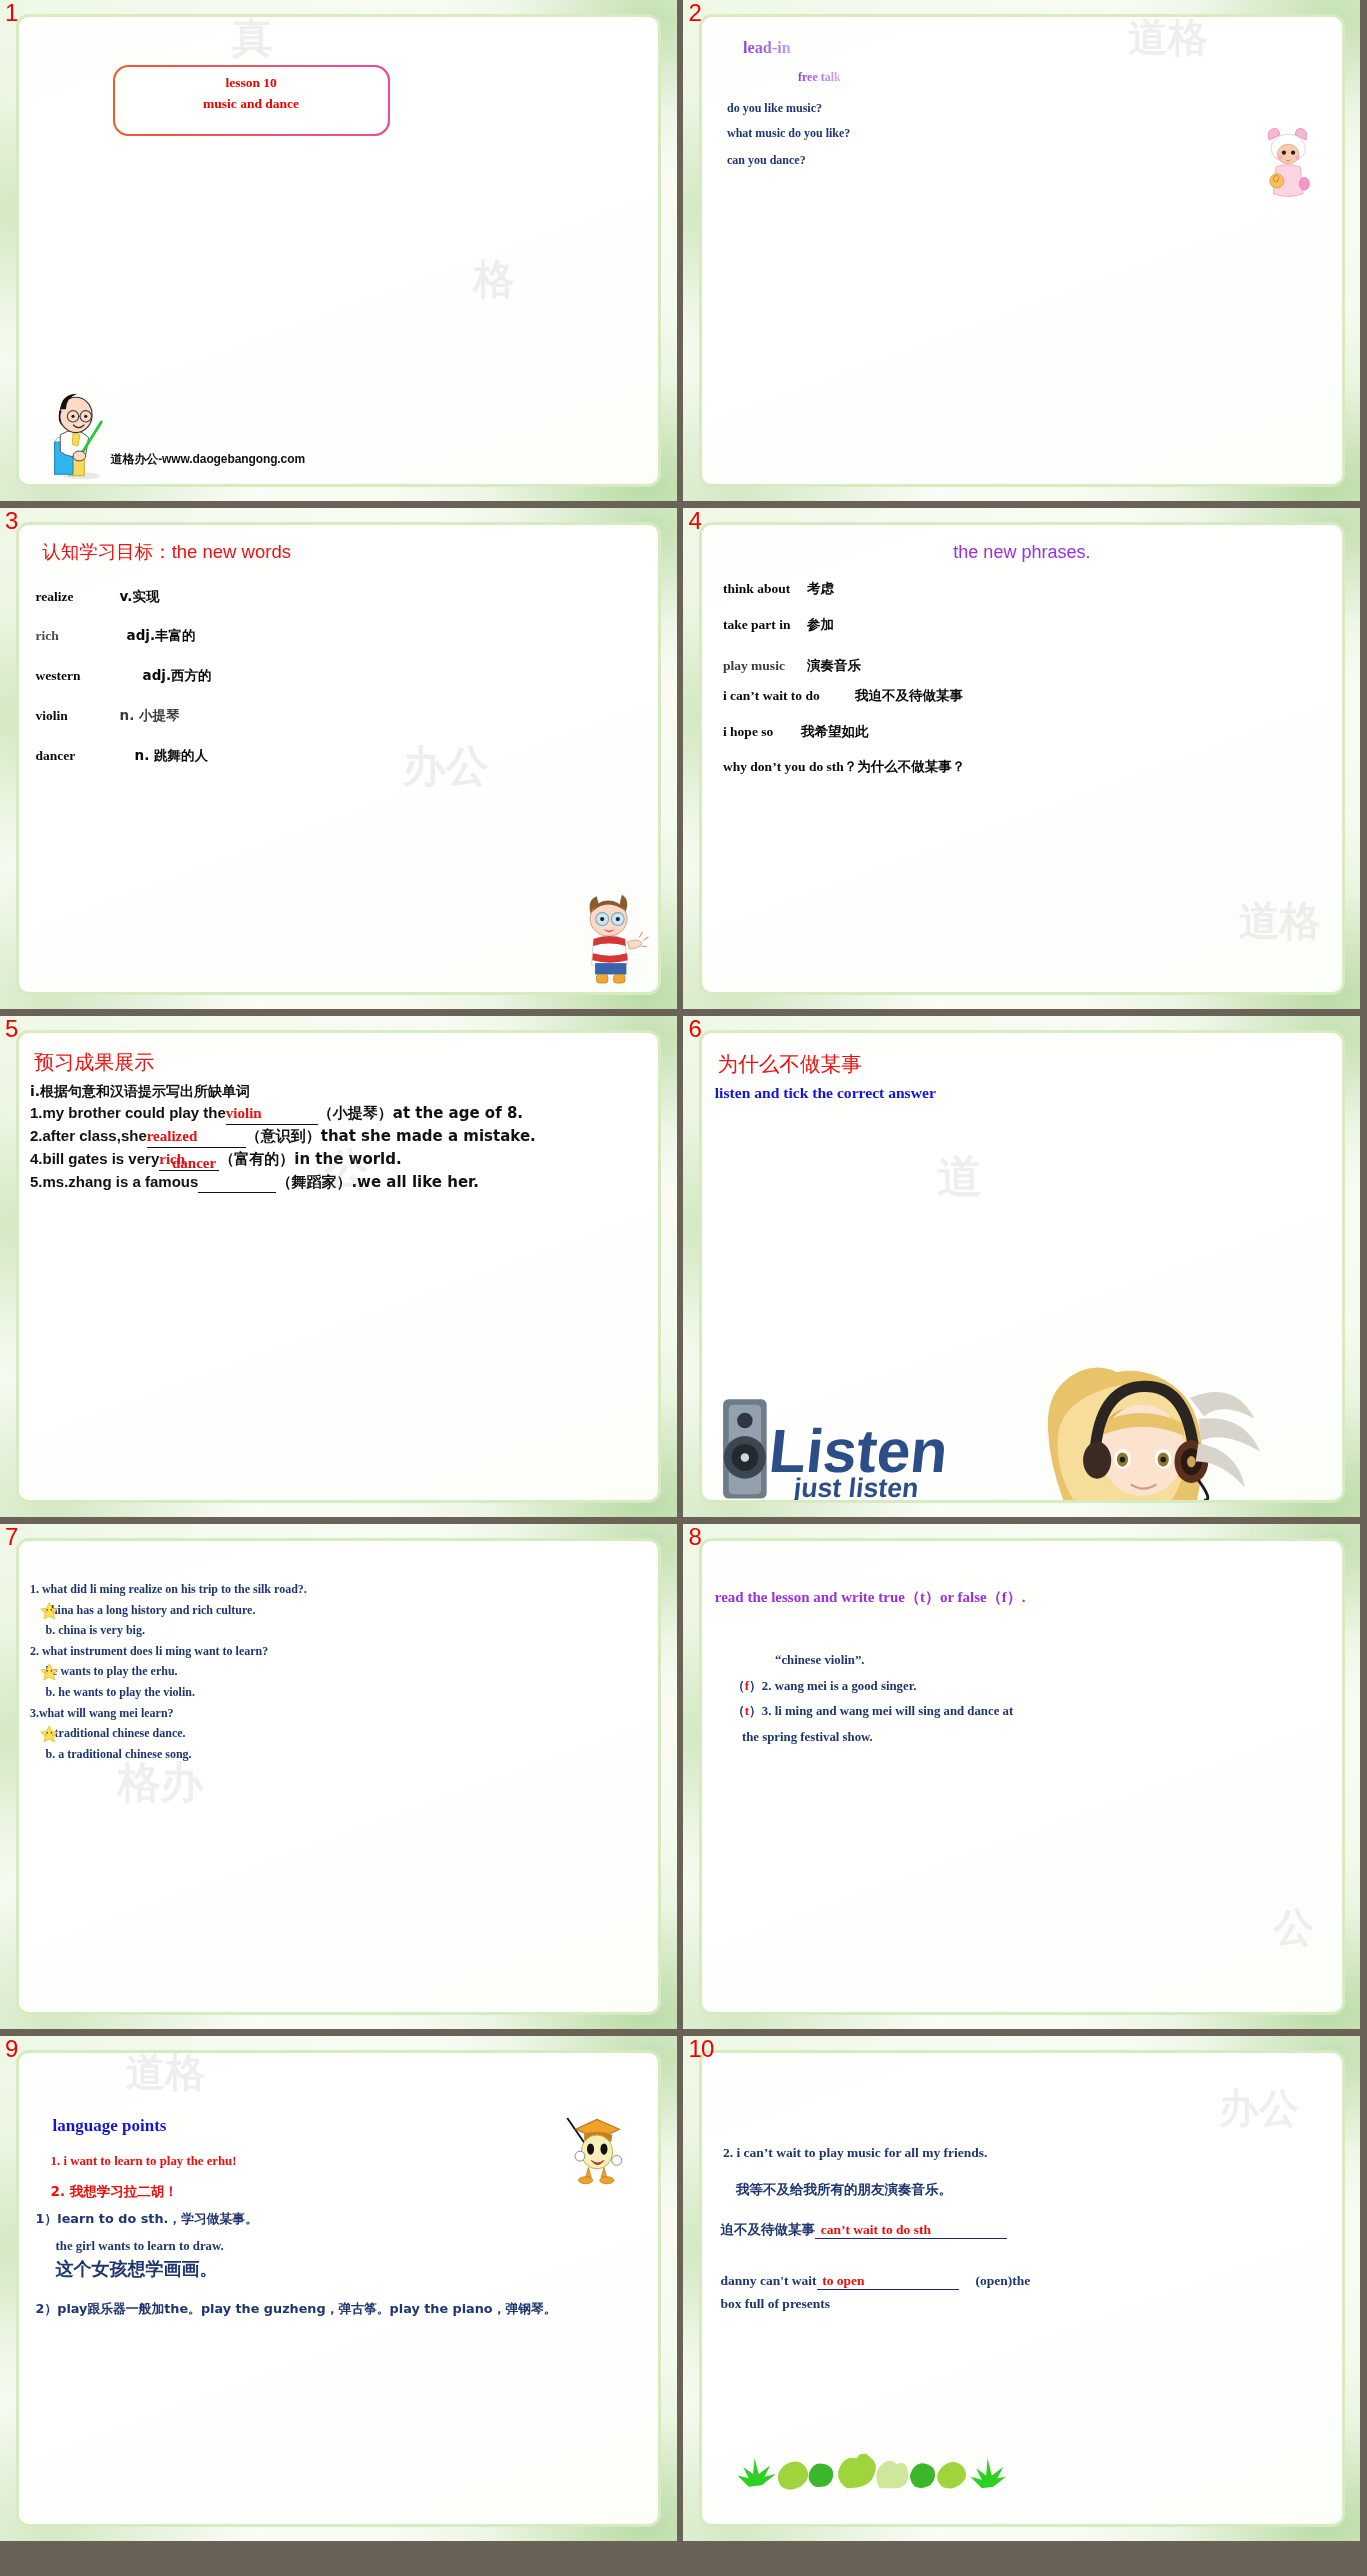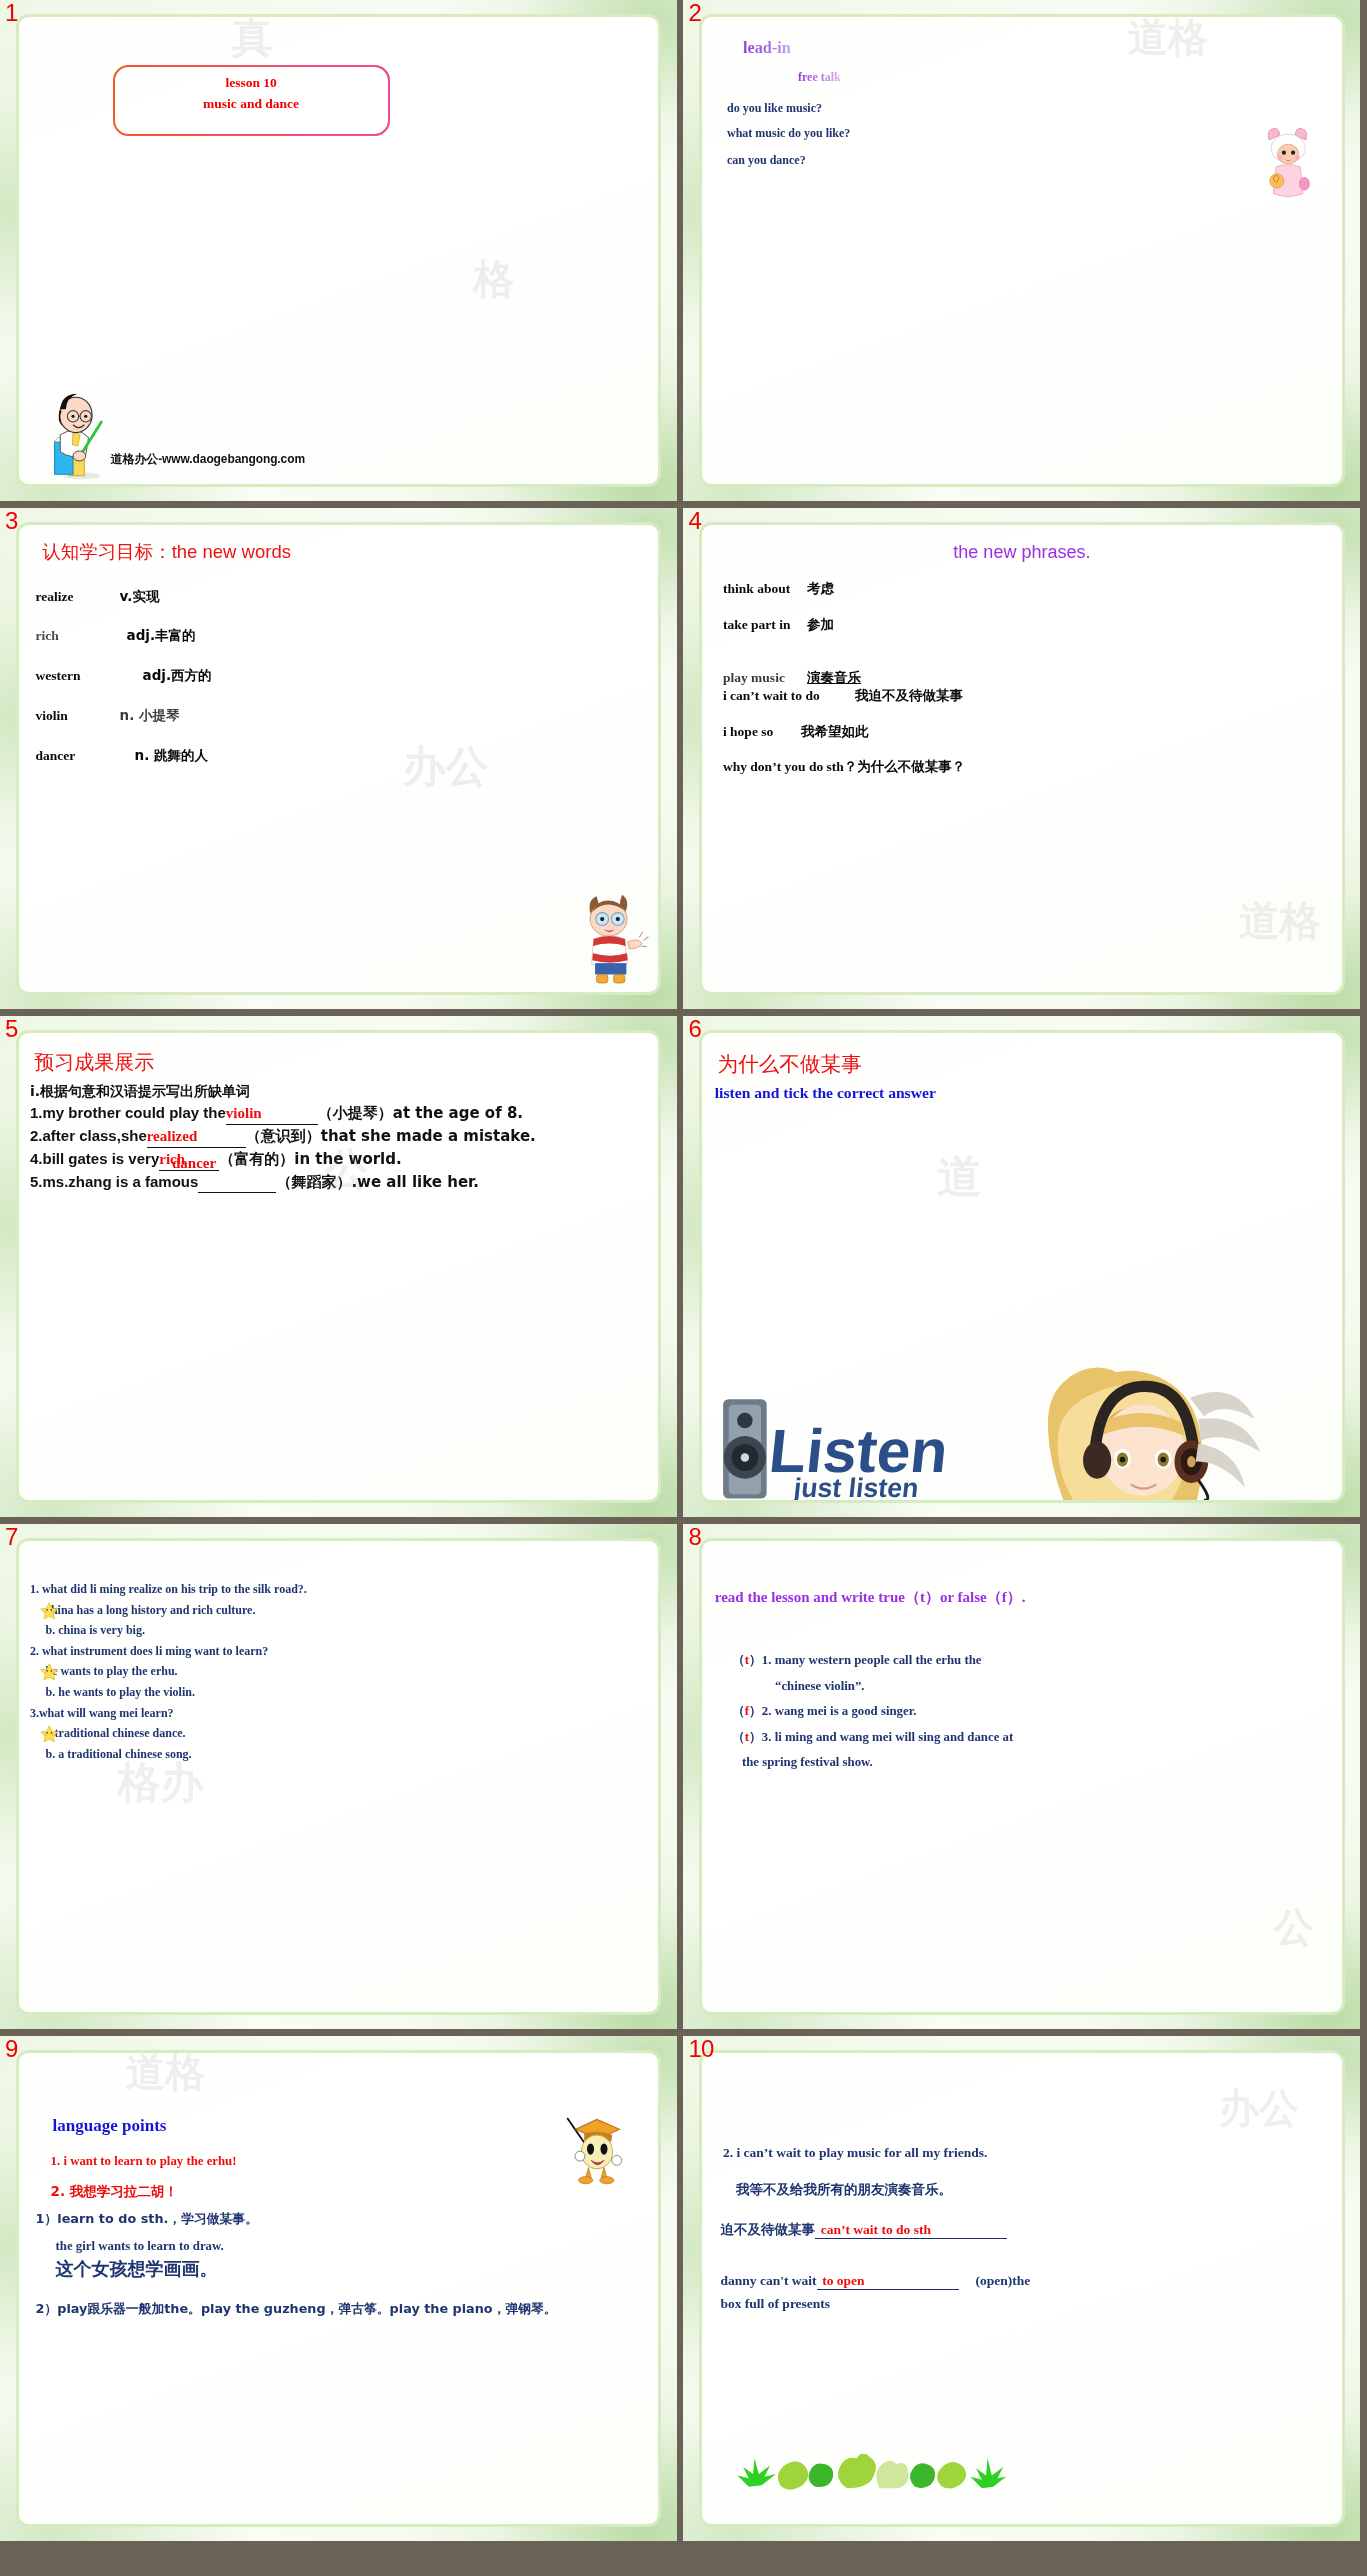--- a/index.html
+++ b/index.html
@@ -309,21 +309,21 @@
     <div class="inner">
       <div class="wm" style="right:21px; bottom:43px; font-size:41px;">道格</div>
       <div class="s4-head">the new phrases.</div>
 
       <div class="s4-row" style="top:55px;">
         <span style="display:inline-block;width:84px;">think about</span><span class="cn">考虑</span>
       </div>
       <div class="s4-row" style="top:91px;">
         <span style="display:inline-block;width:84px;">take part in</span><span class="cn">参加</span>
       </div>
-      <div class="s4-row" style="top:144px;text-decoration:underline;">
+      <div class="s4-row" style="top:132px;">
         <span style="display:inline-block;width:84px;color:#3b3b3b;">play music</span><span class="cn">演奏音乐</span>
       </div>
       <div class="s4-row" style="top:162px;">
         <span style="display:inline-block;width:132px;">i can’t wait to do</span><span class="cn">我迫不及待做某事</span>
       </div>
       <div class="s4-row" style="top:198px;">
         <span style="display:inline-block;width:78px;">i hope so</span><span class="cn">我希望如此</span>
       </div>
       <div class="s4-row" style="top:233px;">
         <span style="display:inline-block;">why don’t you do sth？</span><span class="cn">为什么不做某事？</span>
@@ -449,23 +449,20 @@
       </div>
     </div>
   </div>
 
   <div class="slide">
     <div class="pnum">8</div>
     <div class="inner">
       <div class="wm" style="right:28px; bottom:57px; font-size:40px;">公</div>
       <div class="s8-head">read the lesson and write true（t）or false（f）.</div>
       <div class="s8-list">
-        <div>
-          （<span class="tf">t</span>）<span>1. many western people call the erhu the</span>
-        </div>
         <div style="padding-left:43px;">“chinese violin”.</div>
         <div>
           （<span class="tf">f</span>）<span>2. wang mei is a good singer.</span>
         </div>
         <div>
           （<span class="tf">t</span>）<span>3. li ming and wang mei will sing and dance at</span>
         </div>
         <div style="padding-left:10px;">the spring festival show.</div>
       </div>
     </div>

